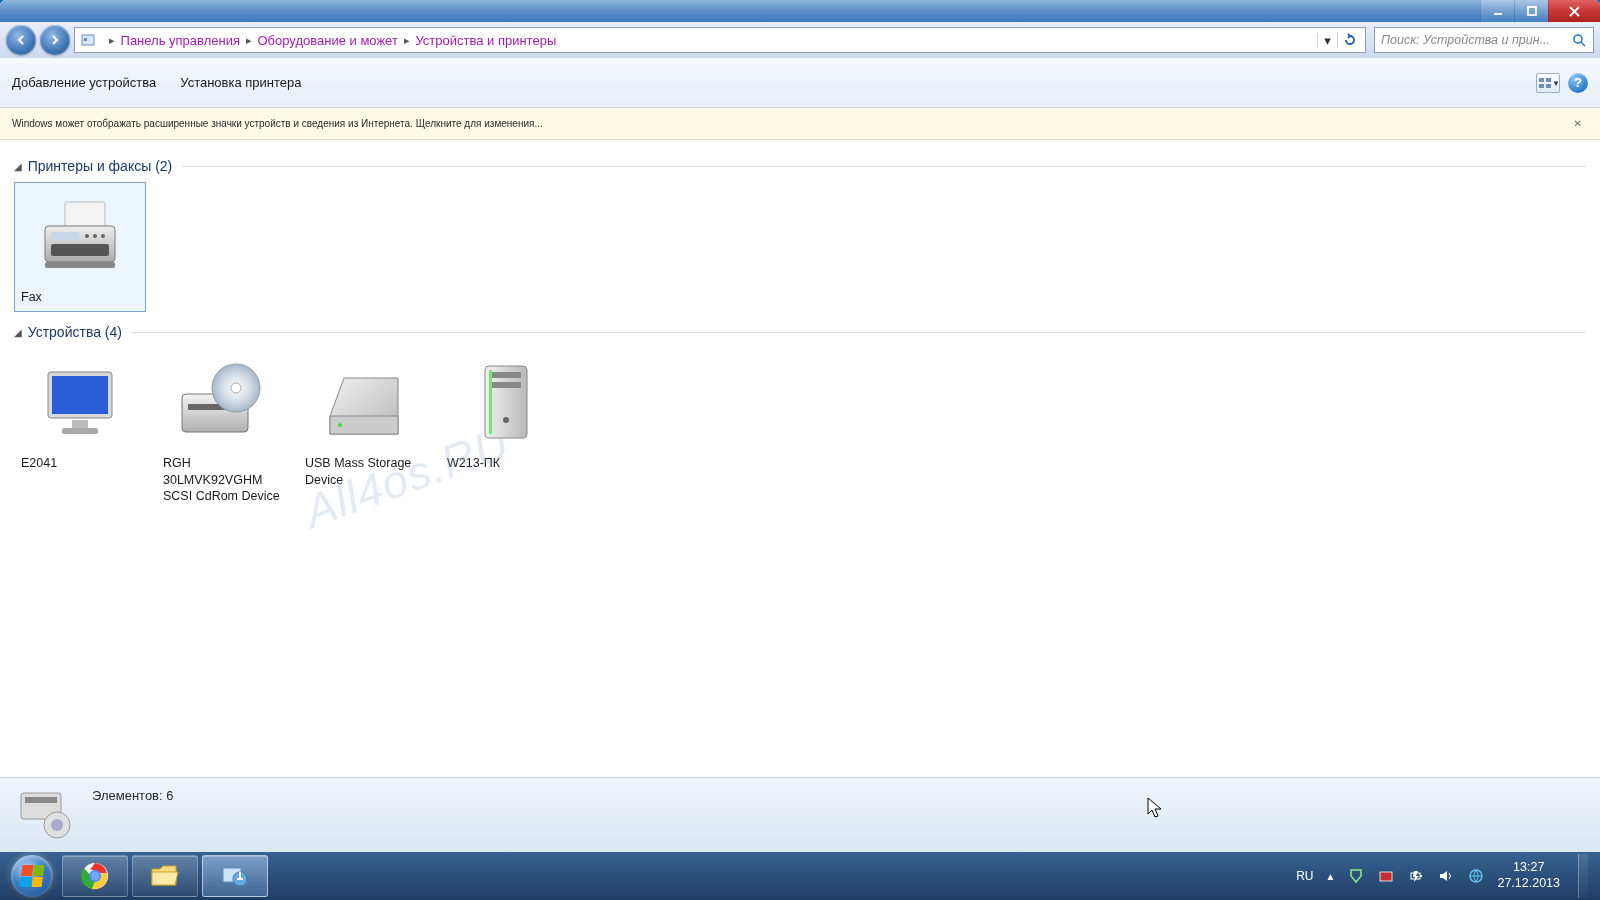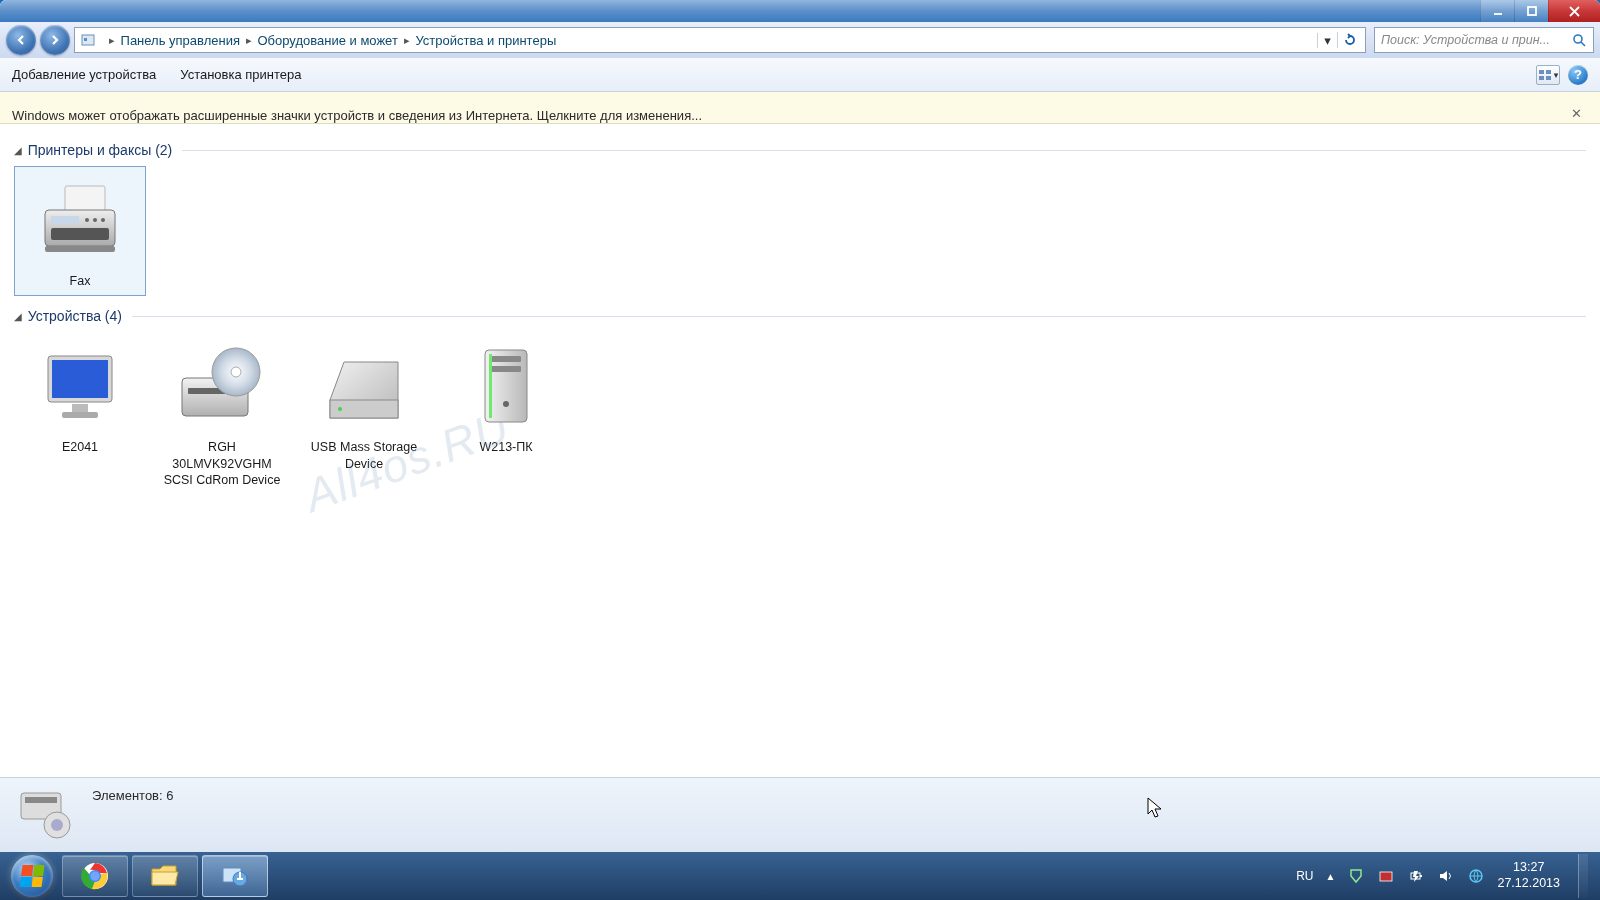--- a/index.html
+++ b/index.html
@@ -11,44 +11,44 @@
 .titlebtn { width: 34px; height: 22px; display: flex; align-items: center; justify-content: center; border-left: 1px solid rgba(0,0,0,.15); }
 .titlebtn.close { background: linear-gradient(to bottom, #e06060 0%, #c83838 50%, #b02020 100%); width: 52px; border-radius: 0 4px 0 0; }
 .titlebtn.mid { background: linear-gradient(to bottom, rgba(255,255,255,.25), rgba(255,255,255,.05)); }
 .titlebtn svg { stroke: #fff; stroke-width: 1.8; fill: none; }
 
 .navbar { height: 36px; background: linear-gradient(to bottom, #e8eefb, #ccd9f0); display: flex; align-items: center; padding: 0 6px; gap: 4px; }
 .navbtn { width: 30px; height: 30px; border-radius: 50%; background: radial-gradient(circle at 40% 35%, #8fb9e8, #3f74b3 60%, #2a5a95); box-shadow: inset 0 1px 2px rgba(255,255,255,.6), 0 1px 2px rgba(0,0,0,.3); display:flex; align-items:center; justify-content:center; }
 .navbtn svg { stroke: #fff; stroke-width: 2.2; fill: none; }
 .addrbar { flex: 1; height: 26px; background: #fff; border: 1px solid #8a9fb8; display: flex; align-items: center; padding: 0 4px; font-size: 13px; }
 .addr-chev { color: #555; font-size: 11px; margin: 0 6px; }
-.addr-seg { color: #0c4a6e; }
+.addr-seg { color: #a21caf; }
 .addr-icon { width: 18px; height: 18px; margin-right: 6px; display:flex; align-items:center; justify-content:center; }
 .addr-tail { margin-left: auto; display:flex; align-items:center; }
 .addr-drop { width: 20px; text-align:center; color:#333; border-left:1px solid #c8d0dc; height:100%; display:flex; align-items:center; justify-content:center; }
 .addr-refresh { width: 24px; height:100%; display:flex; align-items:center; justify-content:center; border-left:1px solid #c8d0dc; color:#1a5ca8; }
 .searchbox { width: 220px; height: 26px; background:#fff; border:1px solid #8a9fb8; display:flex; align-items:center; padding:0 6px; font-size:12.5px; color:#888; font-style:italic; margin-left:4px; }
 .searchbox svg { margin-left:auto; stroke:#2a7ac0; stroke-width:1.6; fill:none; }
 
-.toolbar { height: 34px; background: linear-gradient(to bottom, #f6f9fd, #e6eef8); border-bottom: 1px solid #c8d2e0; display:flex; align-items:center; padding:0 12px; font-size:13px; color:#1a1a1a; }
+.toolbar { height: 50px; background: linear-gradient(to bottom, #f6f9fd, #e6eef8); border-bottom: 1px solid #c8d2e0; display:flex; align-items:center; padding:0 12px; font-size:13px; color:#1a1a1a; }
 .toolbar .tbitem { margin-right: 24px; cursor: default; }
 .toolbar .right { margin-left:auto; display:flex; align-items:center; gap:8px; }
 .toolbar .right .viewbtn { width:24px; height:20px; border:1px solid #9ab0c8; background:linear-gradient(#fff,#e0e8f3); border-radius:2px; display:flex; align-items:center; justify-content:center; }
 .toolbar .right .helpbtn { width:20px; height:20px; border-radius:50%; background:radial-gradient(circle at 35% 30%, #8ac8f8, #2a7ac8 70%); color:#fff; font-weight:bold; font-size:13px; display:flex; align-items:center; justify-content:center; box-shadow:inset 0 1px 1px rgba(255,255,255,.6); }
 
-.infobar { height: 32px; background: #fdfae6; border-bottom:1px solid #e0dcc0; display:flex; align-items:flex-end; padding:0 12px; font-size:13px; color:#2a2a2a; }
+.infobar { height: 32px; background: #fdfae6; border-bottom:1px solid #e0dcc0; display:flex; align-items:center; padding:0 12px; font-size:10px; color:#2a2a2a; }
 .infobar .closex { margin-left:auto; color:#666; cursor:default; padding:2px 6px; }
 
 .content { flex:1; background:#fff; overflow-y:auto; padding: 10px 14px; position: relative; }
 .watermark { position:absolute; left:300px; top:310px; font-size:46px; font-weight:300; font-style:italic; color:rgba(130,160,190,.22); transform:rotate(-20deg); pointer-events:none; letter-spacing:1px; }
 .group-header { display:flex; align-items:center; font-size:14px; color:#1a3a6a; margin: 8px 0; }
 .group-header .tri { font-size:10px; margin-right:6px; color:#555; }
 .group-header .line { flex:1; height:1px; background:#d8e0ea; margin-left:10px; }
 .items { display:flex; flex-wrap:wrap; gap:0 10px; margin-bottom:12px; }
-.item { width:132px; padding:6px; text-align:center; font-size:12.5px; color:#1a1a1a; border:1px solid transparent; }
+.item { width:132px; padding:6px; font-size:12.5px; color:#1a1a1a; border:1px solid transparent; }
 .item.selected { border:1px solid #7da2ce; background:rgba(160,200,240,.20); }
 .item .iconwrap { height:96px; display:flex; align-items:center; justify-content:center; position:relative; margin-bottom:4px; }
 .item .label { line-height:1.3; word-wrap:break-word; }
 .badge-default { position:absolute; bottom:2px; left:14px; width:24px; height:24px; border-radius:50%; background:radial-gradient(circle at 35% 30%, #9de89a, #2faa2a 65%, #1a7a1a); border:2px solid #fff; box-shadow:0 1px 2px rgba(0,0,0,.3); display:flex; align-items:center; justify-content:center; }
 .badge-default::after { content:""; width:11px; height:6px; border-left:3px solid #fff; border-bottom:3px solid #fff; transform:rotate(-45deg); margin-top:-3px; }
 
 .statusbar { height:75px; background:linear-gradient(to bottom,#eef4fb,#dde7f3); border-top:1px solid #c8d2e0; display:flex; align-items:flex-start; padding:10px 14px; font-size:13px; color:#2a2a2a; }
 .statusbar .sb-icon { width:64px; height:54px; margin-right:14px; display:flex; align-items:center; justify-content:center; }
 
 .taskbar { position:absolute; left:0; right:0; bottom:0; height:48px; background:linear-gradient(to bottom, rgba(60,90,130,.75) 0%, rgba(30,55,90,.9) 100%); display:flex; align-items:center; padding:0 4px; }

